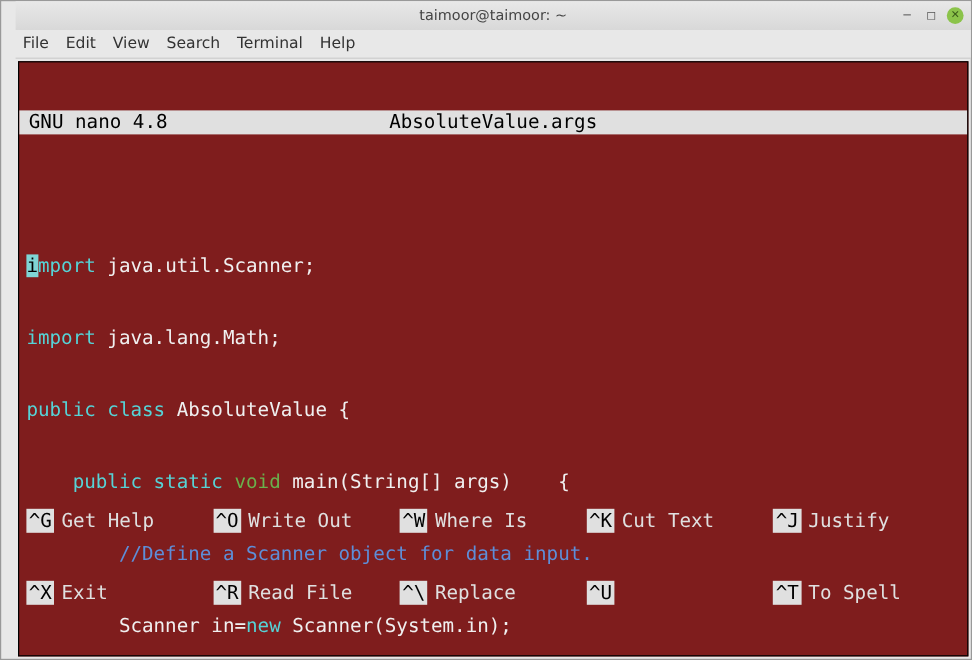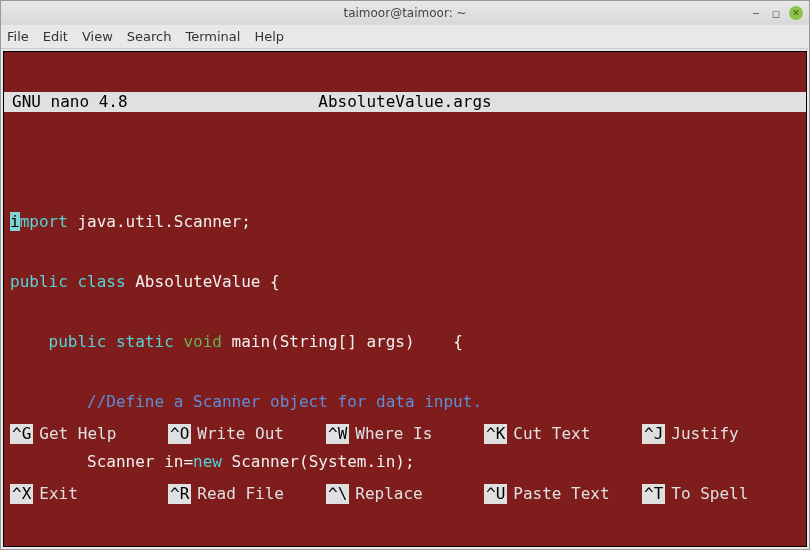--- a/index.html
+++ b/index.html
@@ -9,20 +9,21 @@
       width: 810px;
       height: 550px;
       overflow: hidden;
     }
     .window {
       width: 100%;
       height: 100%;
       display: flex;
       flex-direction: column;
       border: 1px solid #999;
+      padding-left: 12px;
     }
     .titlebar {
       background: linear-gradient(#e8e8e8, #d8d8d8);
       height: 24px;
       display: flex;
       align-items: center;
       justify-content: center;
       position: relative;
       font-size: 12px;
       color: #444;
@@ -151,20 +152,21 @@
   </div>
 
   <div class="terminal">
     <div class="nano-header">
       <span class="nano-header-left">GNU nano 4.8</span>
       <span class="nano-header-center">AbsoluteValue.args</span>
     </div>
 
     <div class="editor">
       <div class="ln"><span class="cursor-cell">i</span><span class="cyan">mport</span><span class="white"> java.util.Scanner;</span></div>
+      <div class="ln"><span class="cyan">import</span><span class="white"> java.lang.Math;</span></div>
       <div class="ln"><span class="cyan">public class</span><span class="white"> AbsoluteValue {</span></div>
       <div class="ln"><span>    </span><span class="cyan">public static</span><span class="green"> void</span><span class="white"> main(String[] args)    {</span></div>
       <div class="ln"><span>        </span><span class="blue">//Define a Scanner object for data input.</span></div>
       <div class="ln"><span>        </span><span class="white">Scanner in=</span><span class="cyan">new</span><span class="white"> Scanner(System.in);</span></div>
       
       
       
       
       
       
@@ -179,18 +181,18 @@
         <div class="foot-cell"><span class="key">^G</span><span>Get Help</span></div>
         <div class="foot-cell"><span class="key">^O</span><span>Write Out</span></div>
         <div class="foot-cell"><span class="key">^W</span><span>Where Is</span></div>
         <div class="foot-cell"><span class="key">^K</span><span>Cut Text</span></div>
         <div class="foot-cell"><span class="key">^J</span><span>Justify</span></div>
       </div>
       <div class="foot-row">
         <div class="foot-cell"><span class="key">^X</span><span>Exit</span></div>
         <div class="foot-cell"><span class="key">^R</span><span>Read File</span></div>
         <div class="foot-cell"><span class="key">^\</span><span>Replace</span></div>
-        <div class="foot-cell"><span class="key">^U</span><span>Paste Text</span></div>
+        <div class="foot-cell"><span class="key">^U</span></div>
         <div class="foot-cell"><span class="key">^T</span><span>To Spell</span></div>
       </div>
     </div>
   </div>
 </div>
 
 </body></html>

